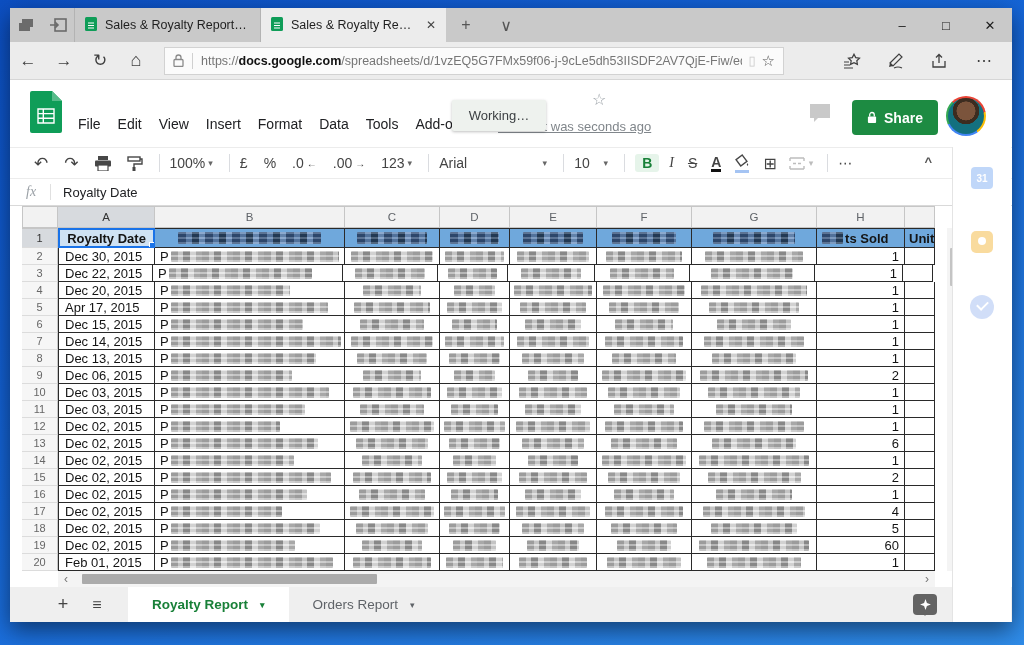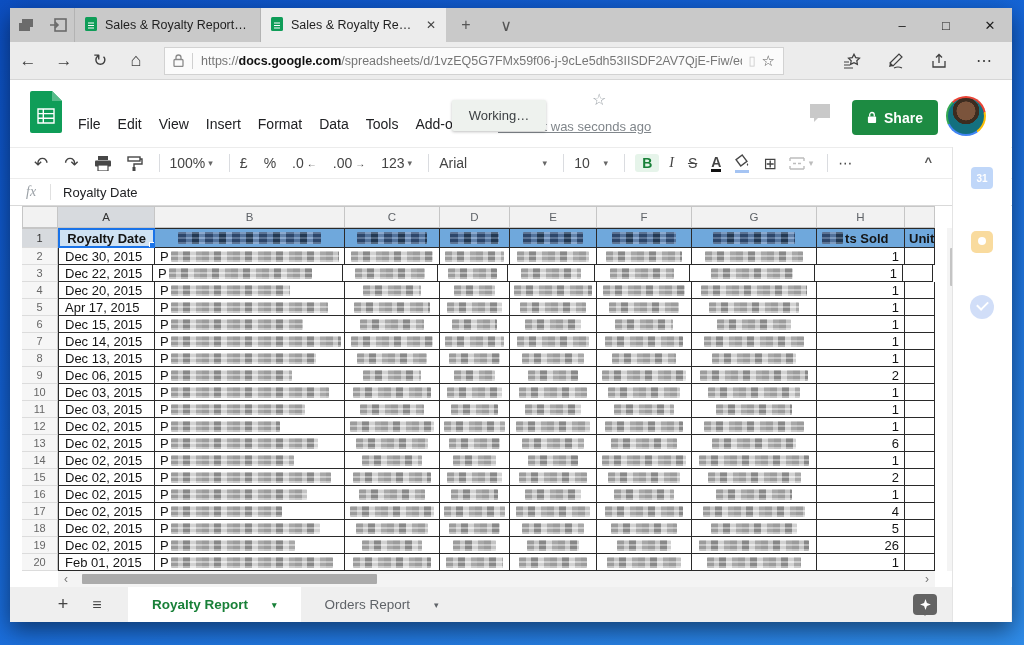--- a/index.html
+++ b/index.html
@@ -118,21 +118,21 @@
   .hscroll{height:16px;margin-left:48px;width:877px;background:#f4f4f4;display:flex;align-items:center;
      font-size:12px;color:#777;}
   .hthumb{width:295px;height:10px;background:#ababab;border-radius:1px;margin-left:8px;}
   .harr{width:16px;text-align:center;}
   .harr.rt{margin-left:auto;}
 
   
   .tabsbar{height:35px;background:#efefef;display:flex;align-items:center;position:relative;}
   .sb-ic{width:34px;text-align:center;color:#444;font-size:16px;}
   .sb-ic.plus{margin-left:36px;font-size:18px;}
-  .stab{height:35px;display:flex;align-items:center;justify-content:center;gap:24px;font-size:13.5px;padding:0 24px;}
+  .stab{height:35px;display:flex;align-items:center;justify-content:center;gap:12px;font-size:13.5px;padding:0 24px;}
   .stab.active{background:#fff;color:#188038;font-weight:bold;margin-left:14px;}
   .stab.inactive{color:#5f6368;}
   .stab .car{font-size:9px;}
   .explore{position:absolute;left:903px;top:7px;width:24px;height:21px;background:#636363;border-radius:4px;
      display:flex;align-items:center;justify-content:center;}
   .explore:after{content:"";position:absolute;bottom:-4px;left:9px;border:3px solid transparent;border-top:4px solid #636363;}
 
   
   .sidepanel{position:absolute;left:942px;top:139px;width:59px;height:475px;background:#fff;
      border-left:1px solid #e4e4e4;display:flex;flex-direction:column;align-items:center;padding-top:20px;gap:42px;}
@@ -839,21 +839,21 @@
         </div>
         <div class="cell mid" style="width: 87px;">
           <span class="pix" style="width: 60%;"></span>
         </div>
         <div class="cell mid" style="width: 95px;">
           <span class="pix" style="width: 58%;"></span>
         </div>
         <div class="cell mid" style="width: 125px;">
           <span class="pix" style="width: 89%;"></span>
         </div>
-        <div class="cell num" style="width: 88px;">26</div>
+        <div class="cell num" style="width: 88px;">60</div>
         <div class="cell" style="width: 30px;"></div>
       </div>
       <div class="grow">
         <div class="rnum">20</div>
         <div class="cell first date" style="width: 97px;">Feb 01, 2015</div>
         <div class="cell" style="width: 190px;">
           <span class="bpfx">P</span>
           <span class="pix" style="width: 86%;"></span>
         </div>
         <div class="cell mid" style="width: 95px;">

